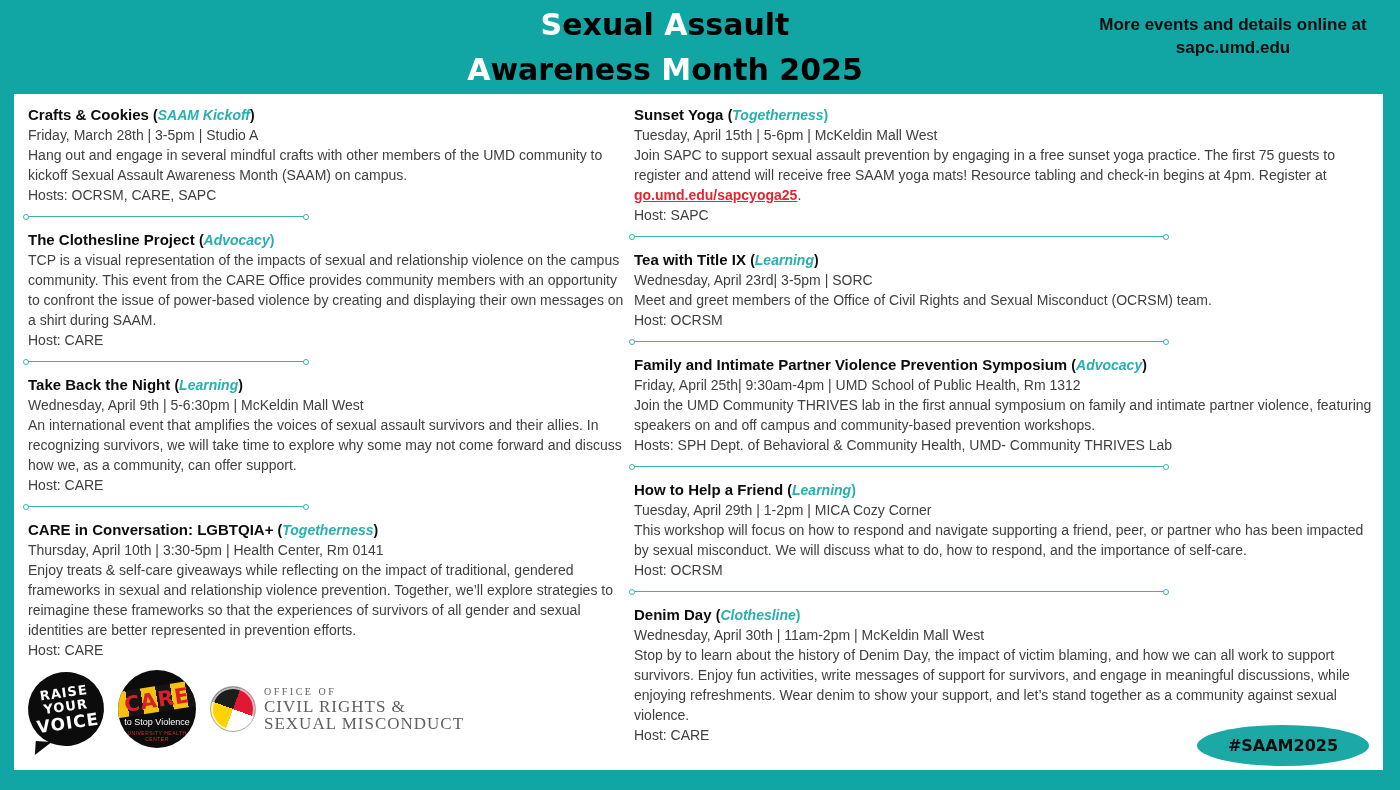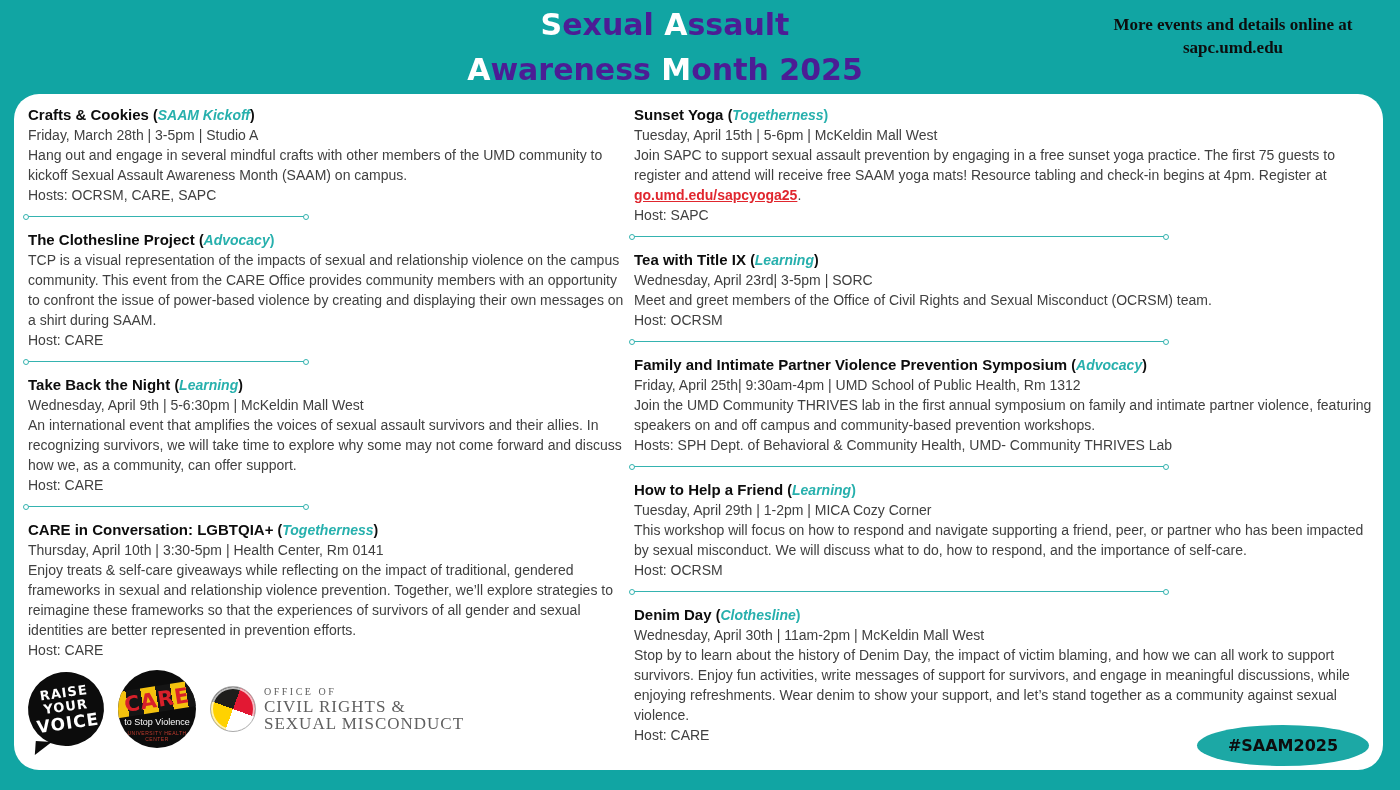--- a/index.html
+++ b/index.html
@@ -4,28 +4,28 @@
 <style>
   * { margin:0; padding:0; box-sizing:border-box; }
   body { width:1400px; height:790px; font-family:"Liberation Sans", sans-serif; }
 
   .poster { position:relative; width:1400px; height:790px; background:#11a5a3; overflow:hidden; }
 
   
   .title { position:absolute; top:2px; left:0; width:1330px; text-align:center;
            font-family:"DejaVu Sans", sans-serif; font-weight:700; font-size:30px; line-height:45px; }
   .title .w { color:#ffffff; }
-  .title .b { color:#4c1d95;margin-top:19px; }
+  .title .b { color:#000000;margin-top:19px; }
 
   .note { position:absolute; top:13px; right:12px; width:310px; text-align:center;
-          font-family:Liberation Serif, serif; font-weight:700; font-size:17px; line-height:23px; color:#0d0d0d; }
+          font-family:Liberation Sans, sans-serif; font-weight:700; font-size:17px; line-height:23px; color:#0d0d0d; }
 
   
   .content { position:absolute; left:14px; top:94px; width:1369px; height:676px; background:#ffffff;
-             padding:11px 4px 0 14px; display:flex; gap:10px; overflow:hidden;border-radius:25px; }
+             padding:11px 4px 0 14px; display:flex; gap:10px; overflow:hidden; }
   .col-left  { width:596px; flex:none; }
   .col-right { flex:1; padding-right:2px; }
 
   
   .event { font-size:14px; line-height:20px; color:#404040; }
   .etitle { font-weight:700; color:#0d0d0d; font-size:15px; }
   .cat { color:#27b0ad; font-weight:700; font-style:italic; }
   .cp-teal { color:#27b0ad; font-weight:700; }
   .cp-black { color:#0d0d0d; font-weight:700; }
   .elink { color:#e0262e; font-weight:700; text-decoration:underline; cursor:pointer; }

